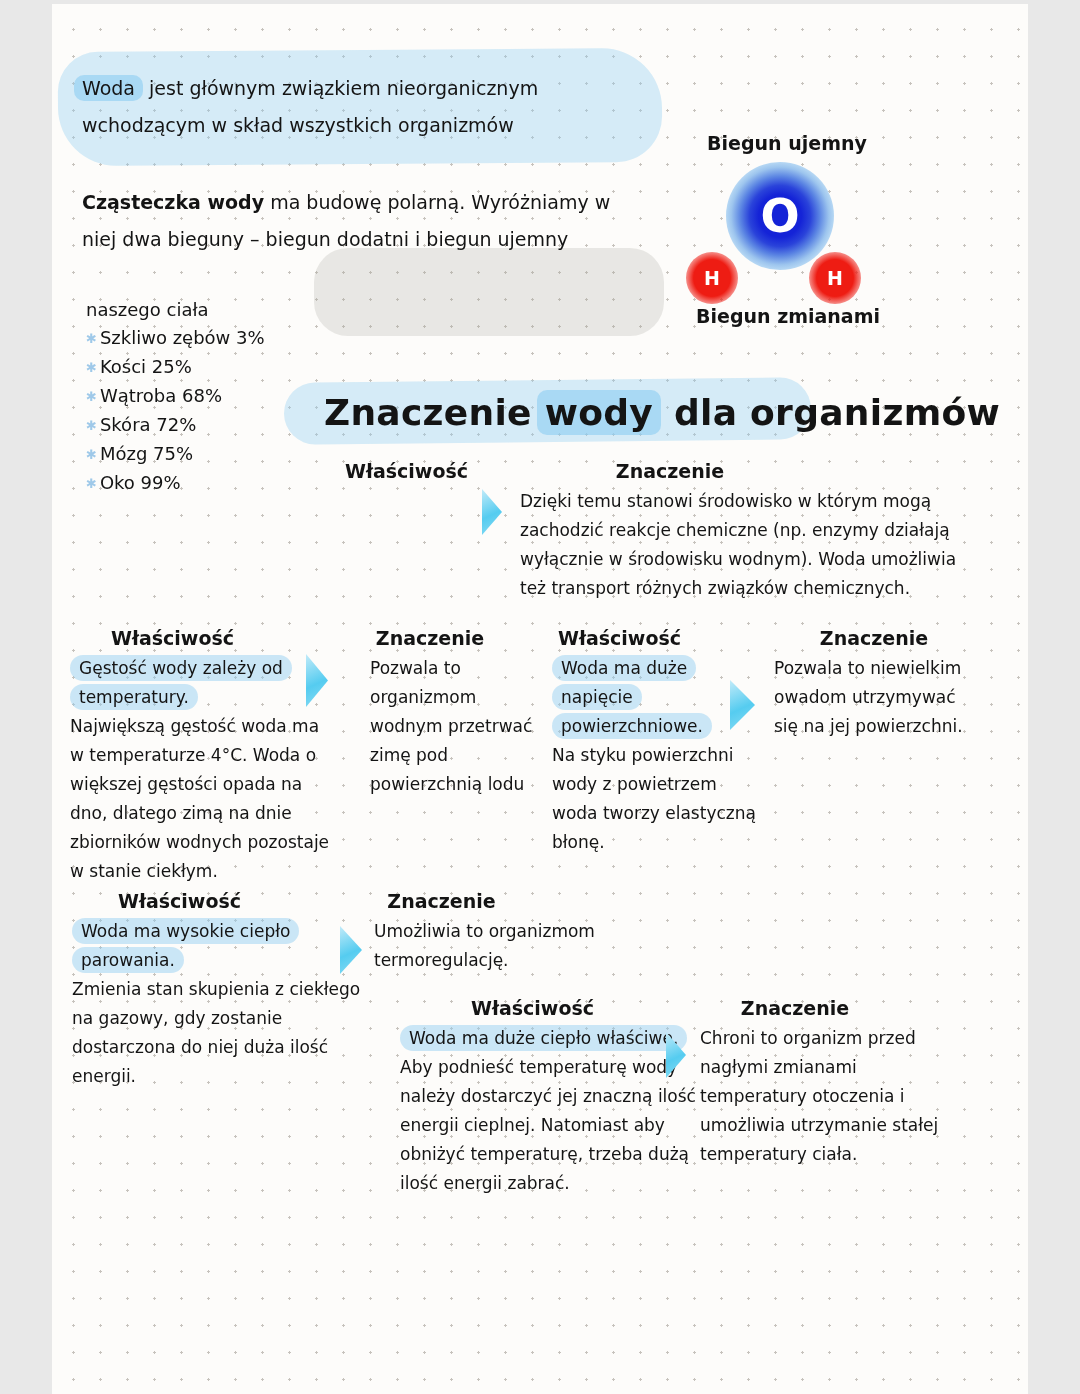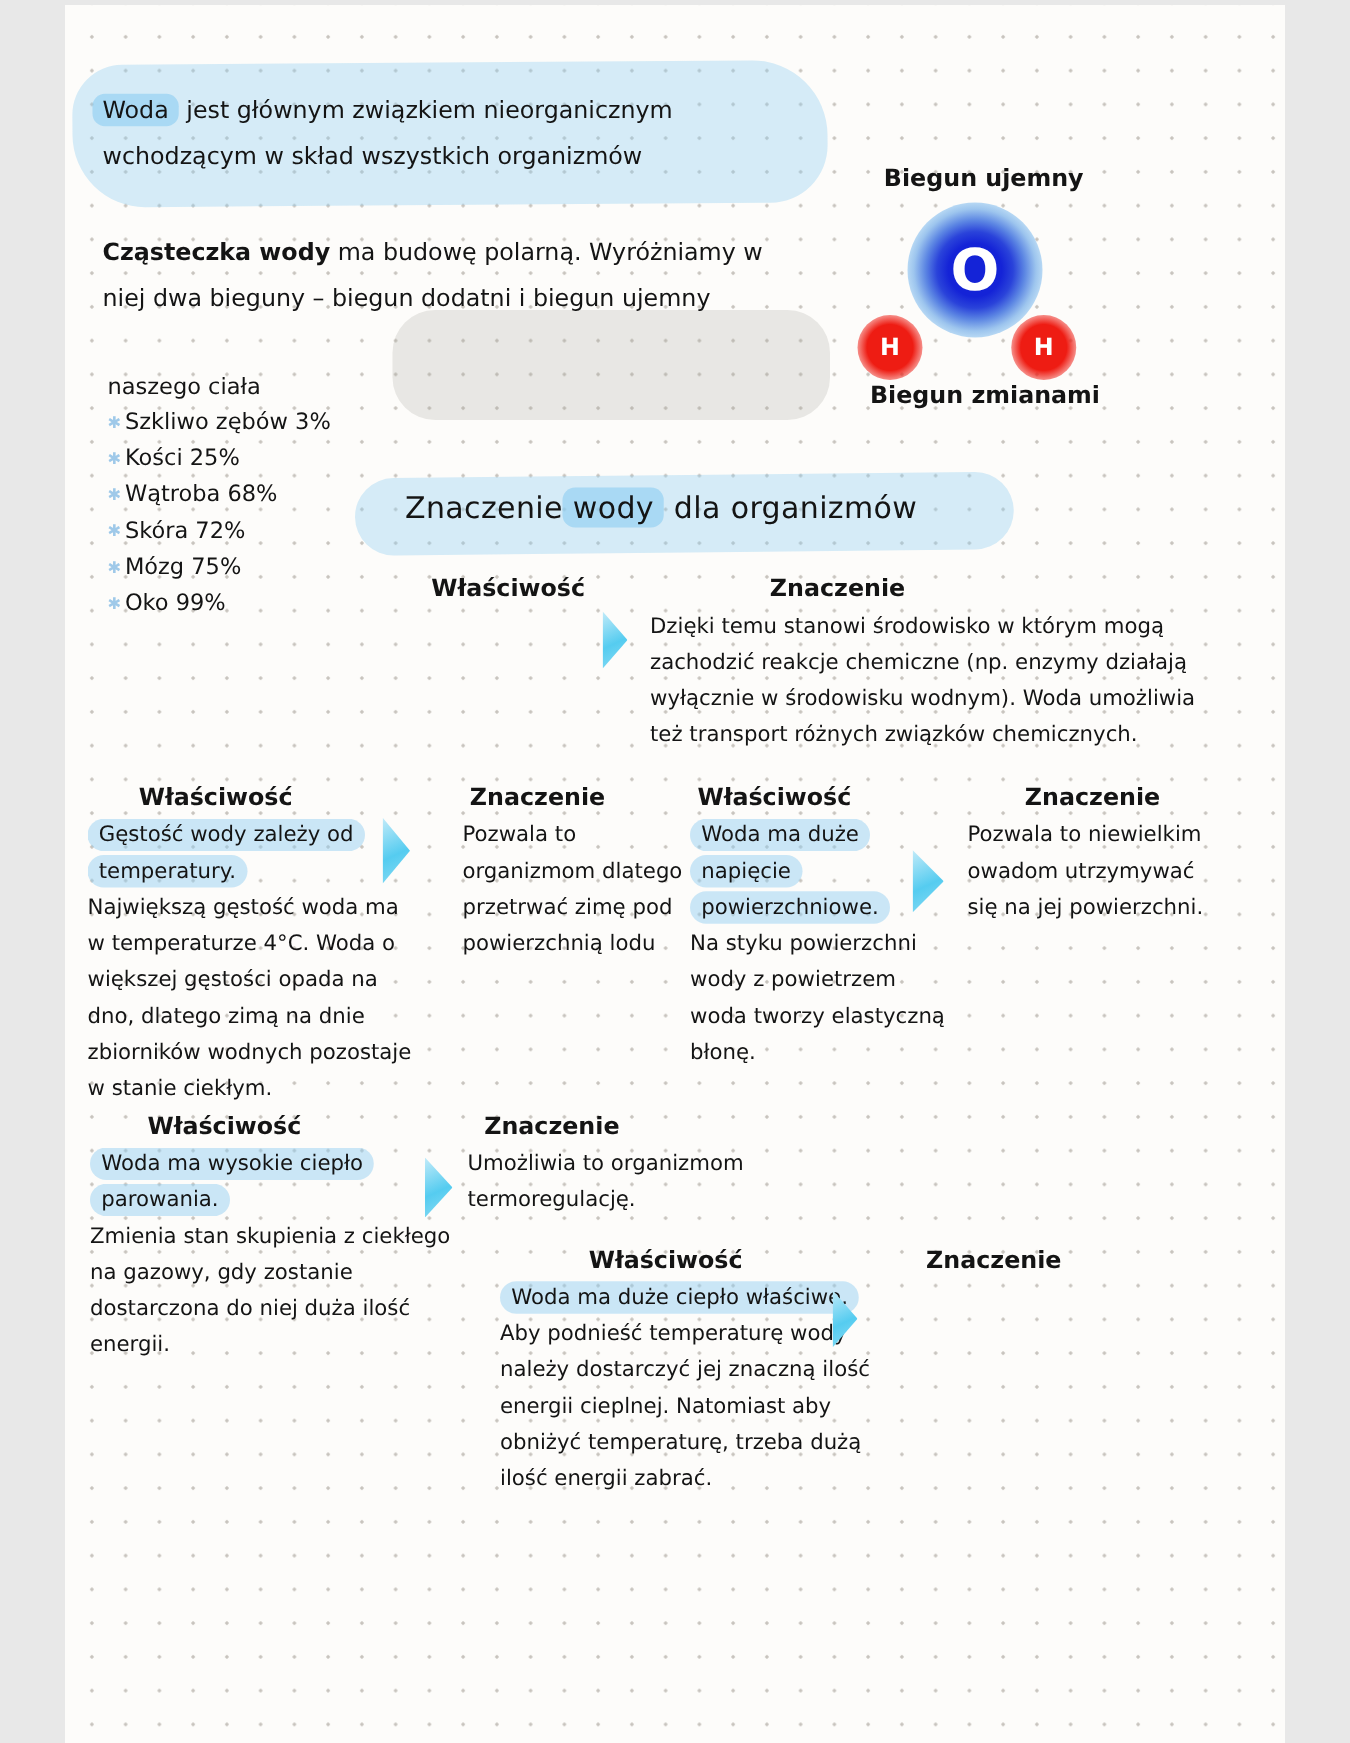--- a/index.html
+++ b/index.html
@@ -27,21 +27,21 @@
     background:rgba(140,205,242,0.45);
     padding:3px 9px;border-radius:14px;
     -webkit-box-decoration-break:clone;box-decoration-break:clone;
   }
   
   .intro-text{left:30px;top:66px;width:580px;font-size:19px;line-height:37px;}
   .polar-text{left:30px;top:180px;width:560px;font-size:19px;line-height:37px;}
   .note-text{left:300px;top:253px;width:302px;font-size:15px;line-height:26px;}
   .organ-list{left:34px;top:292px;width:240px;font-size:18px;line-height:28px;}
   .organ-bullet{color:#9fc9e9;font-size:13px;margin-right:3px;vertical-align:1px;}
-  .title-text{left:272px;top:388px;font-size:24px;font-weight:normal;letter-spacing:0.3px;white-space:nowrap;}
+  .title-text{left:272px;top:388px;font-size:36px;font-weight:bold;letter-spacing:0.3px;white-space:nowrap;}
   .b{font-weight:bold;}
   
   .mol-label{font-size:19px;font-weight:bold;text-align:center;}
   .o-atom{
     left:674px;top:158px;width:108px;height:108px;border-radius:50%;
     background:radial-gradient(circle,
       #1423d7 0%, #1423d7 28%, #2a43da 40%, #5c86e3 52%,
       #9dc5ee 64%, #cbe7f8 76%, rgba(203,231,248,0.55) 86%, rgba(203,231,248,0) 100%);
     display:flex;align-items:center;justify-content:center;
   }
@@ -148,21 +148,21 @@
   </div>
 
   <div class="cell" id="cell-r2ap">
     <div class="col-hdr">Właściwość</div>
     <div class="hl-line"><span class="pill">Gęstość wody zależy od temperatury.</span></div>
     <div>Największą gęstość woda ma w temperaturze 4°C. Woda o większej gęstości opada na dno, dlatego zimą na dnie zbiorników wodnych pozostaje w stanie ciekłym.</div>
   </div>
   <div class="arrow" id="arrow-r2a"></div>
   <div class="cell" id="cell-r2as">
     <div class="col-hdr">Znaczenie</div>
-    <div>Pozwala to organizmom dlatego przetrwać zimę pod powierzchnią lodu</div>
+    <div>Pozwala to organizmom wodnym przetrwać zimę pod powierzchnią lodu</div>
   </div>
 
   <div class="cell" id="cell-r2bp">
     <div class="col-hdr">Właściwość</div>
     <div class="hl-line"><span class="pill">Woda ma duże napięcie powierzchniowe.</span></div>
     <div>Na styku powierzchni wody z powietrzem woda tworzy elastyczną błonę.</div>
   </div>
   <div class="arrow" id="arrow-r2b"></div>
   <div class="cell" id="cell-r2bs">
     <div class="col-hdr">Znaczenie</div>
@@ -181,15 +181,16 @@
   </div>
 
   <div class="cell" id="cell-r4p">
     <div class="col-hdr">Właściwość</div>
     <div class="hl-line"><span class="pill">Woda ma duże ciepło właściwe.</span></div>
     <div>Aby podnieść temperaturę wody należy dostarczyć jej znaczną ilość energii cieplnej. Natomiast aby obniżyć temperaturę, trzeba dużą ilość energii zabrać.</div>
   </div>
   <div class="arrow" id="arrow-r4"></div>
   <div class="cell" id="cell-r4s">
     <div class="col-hdr">Znaczenie</div>
+    <div>Chroni to organizm przed nagłymi zmianami temperatury otoczenia i umożliwia utrzymanie stałej temperatury ciała.</div>
   </div>
 
 </div>
 
 </body></html>

